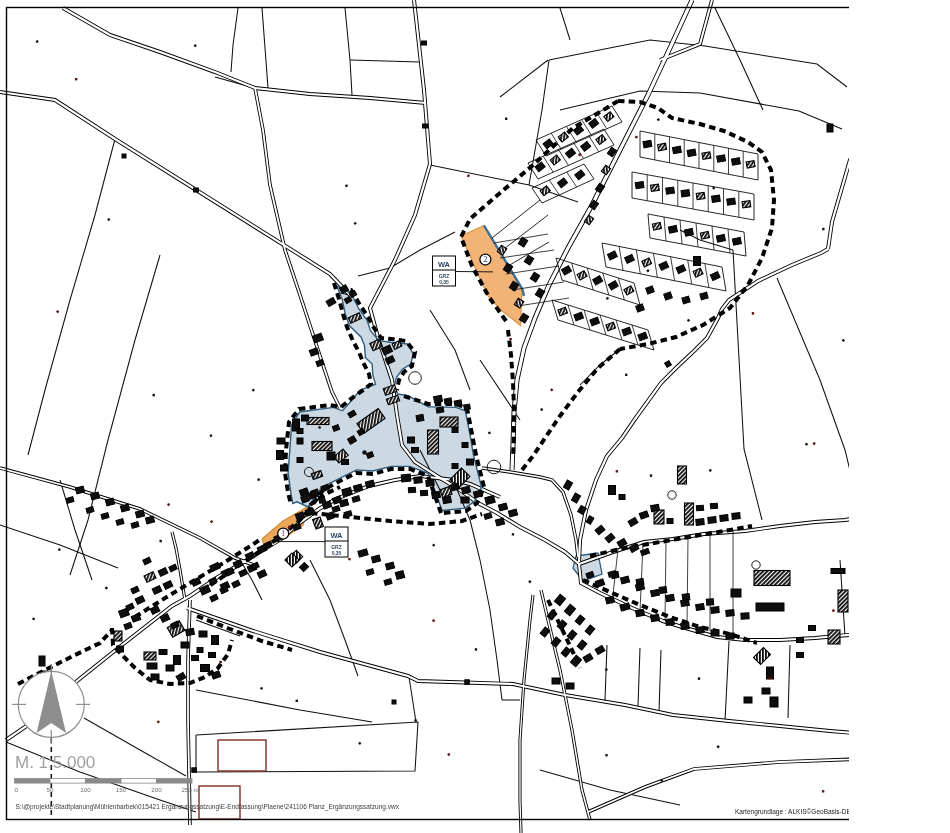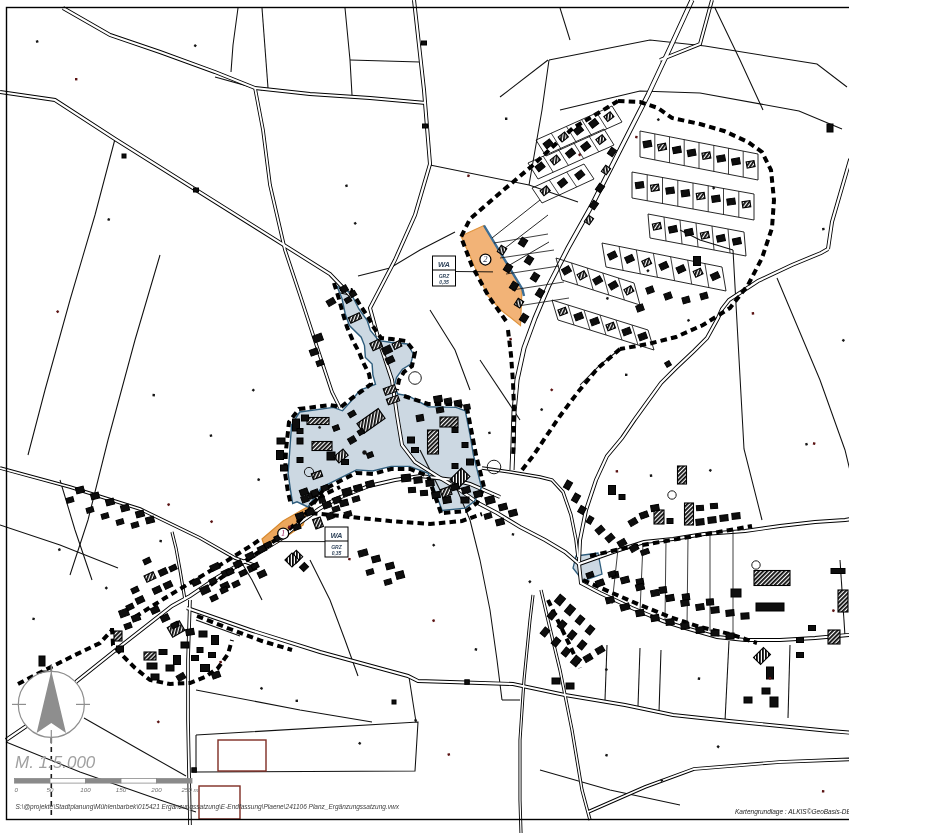--- a/index.html
+++ b/index.html
@@ -1,17 +1,17 @@
 <!DOCTYPE html>
 <html><head>
 <meta charset="utf-8">
 <title>Planzeichnung</title>
 <style>
 html,body{margin:0;padding:0;background:#ffffff;font-family:"Liberation Sans",sans-serif;}
-#map{width:849px;height:833px;position:relative;overflow:hidden;font-style:italic;}
+#map{width:849px;height:833px;position:relative;overflow:hidden;}
 </style>
 </head>
 <body>
 
 <div id="map">
 <svg width="950" height="833" viewBox="0 0 950 833">
 <defs>
         <pattern id="hb" width="3" height="3" patternUnits="userSpaceOnUse" patternTransform="rotate(45)">
           <rect width="3" height="3" fill="#fbfbfb"></rect>
           <rect width="1.8" height="3" fill="#0a0a0a"></rect>

